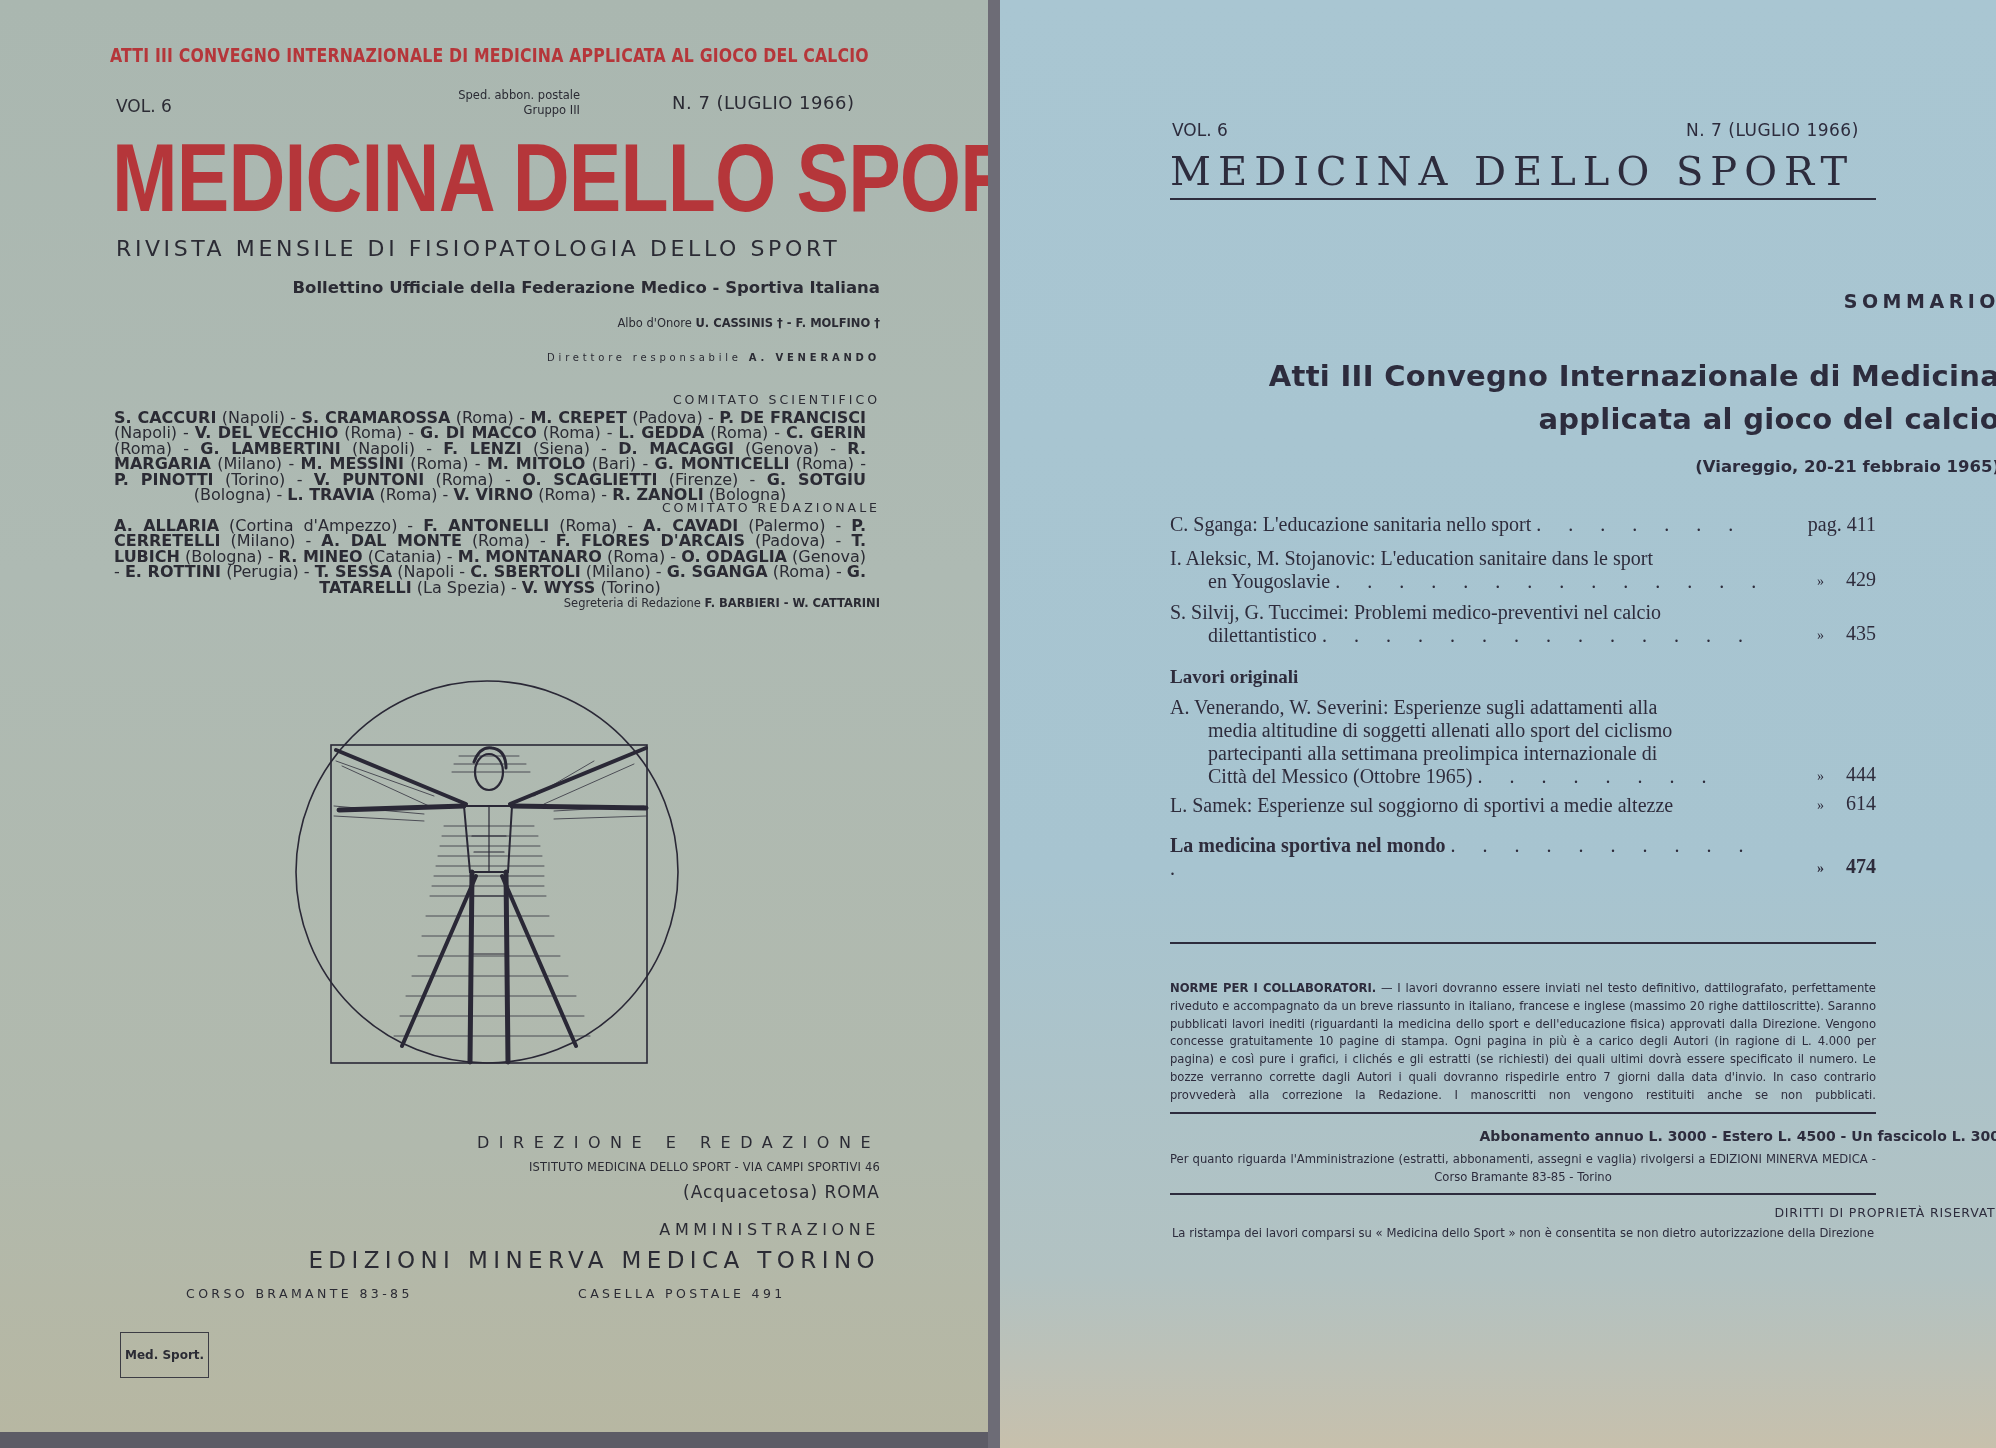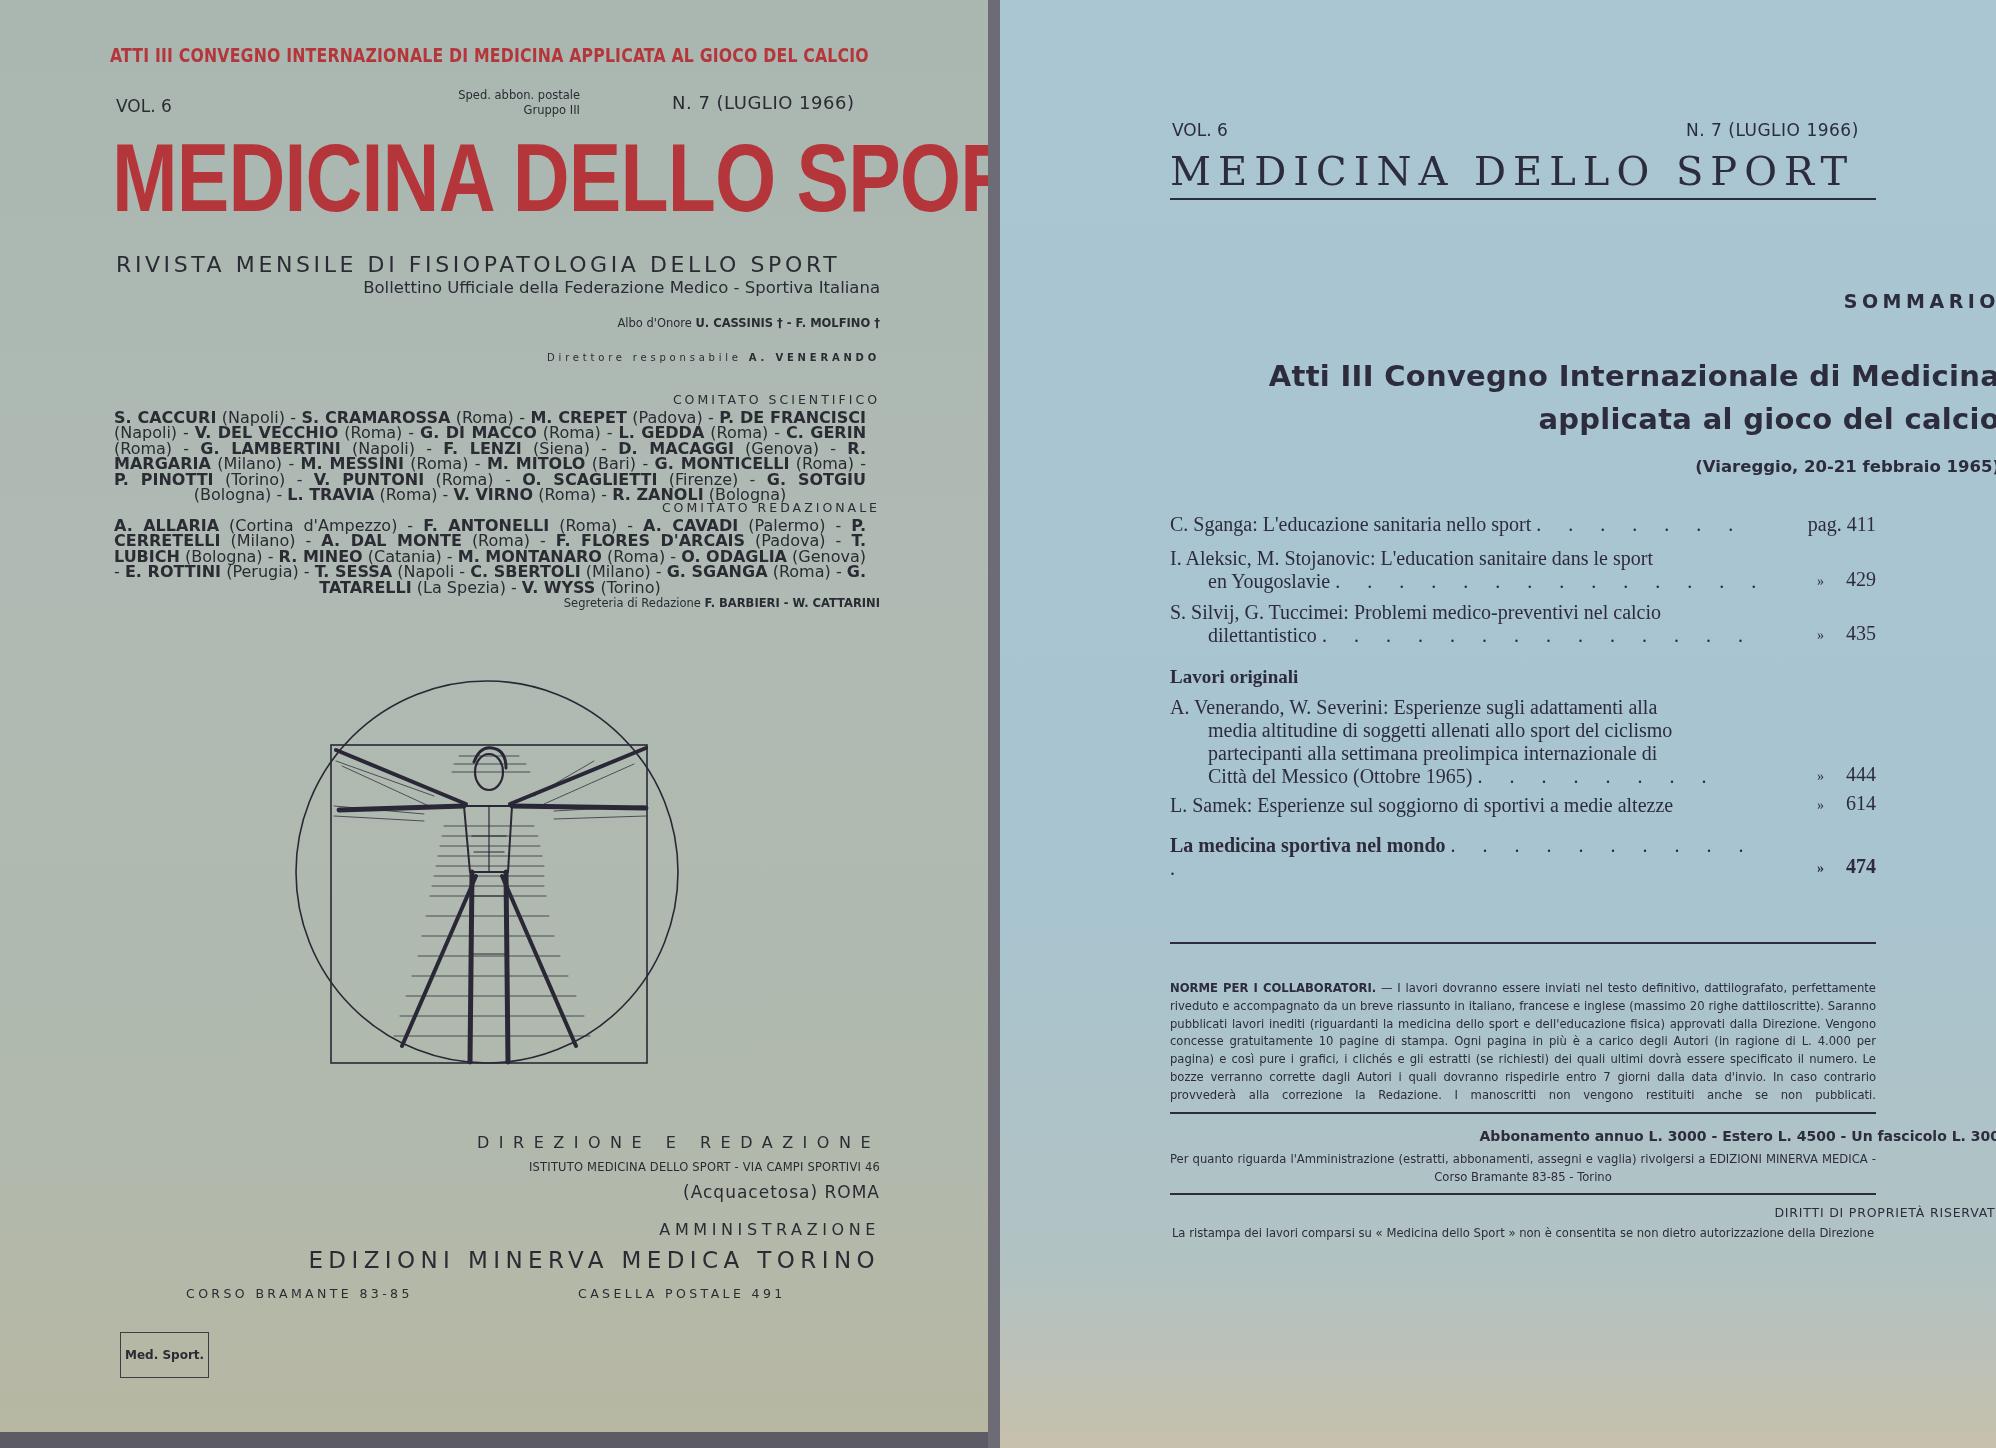--- a/index.html
+++ b/index.html
@@ -26,22 +26,22 @@
   .abs { position: absolute; }
   .center { text-align: right; }
   .red { color: #b5363a; }
 
   
   .l-topline { left:110px; top:44px; width:770px; font-family:"DejaVu Sans Condensed","DejaVu Sans",sans-serif; font-weight:bold; font-size:19px; letter-spacing:0.2px; transform:scaleX(0.92); transform-origin:left; white-space:nowrap; }
   .l-vol { left:116px; top:96px; font-size:17px; }
   .l-sped { left:420px; top:88px; width:160px; font-size:11.5px; line-height:15px; }
   .l-num { left:672px; top:92px; font-size:18px; letter-spacing:0.5px; }
   .l-masthead { left:112px; top:128px; width:745px; font-family:"Liberation Sans",sans-serif; font-weight:bold; font-size:96px; line-height:100px; letter-spacing:-1px; transform:scaleX(0.82); transform-origin:left; white-space:nowrap; }
-  .l-subtitle { left:116px; top:236px; width:745px; font-size:22px; letter-spacing:3.6px; white-space:nowrap;margin-top:16px; }
-  .l-bollettino { left:100px; top:278px; width:780px; font-weight:normal; font-size:16.5px; }
+  .l-subtitle { left:116px; top:236px; width:745px; font-size:22px; letter-spacing:3.6px; white-space:nowrap; }
+  .l-bollettino { left:100px; top:278px; width:780px; font-weight:bold; font-size:16.5px; }
   .l-albo { left:100px; top:316px; width:780px; font-size:11.5px; }
   .l-albo b { font-weight:bold; }
   .l-direttore { left:100px; top:352px; width:780px; font-size:10px; letter-spacing:3.8px; }
   .l-direttore b { font-weight:bold; }
   .l-comhead { width:780px; left:100px; font-size:12.5px; letter-spacing:3px; }
   .l-names { left:114px; width:752px; font-size:16px; line-height:15.4px; text-align:justify; text-align-last:center; }
   .l-names b { font-weight:bold; }
   .l-segreteria { left:100px; top:596px; width:780px; font-size:11.5px; }
   .l-segreteria b { font-weight:bold; }
 

